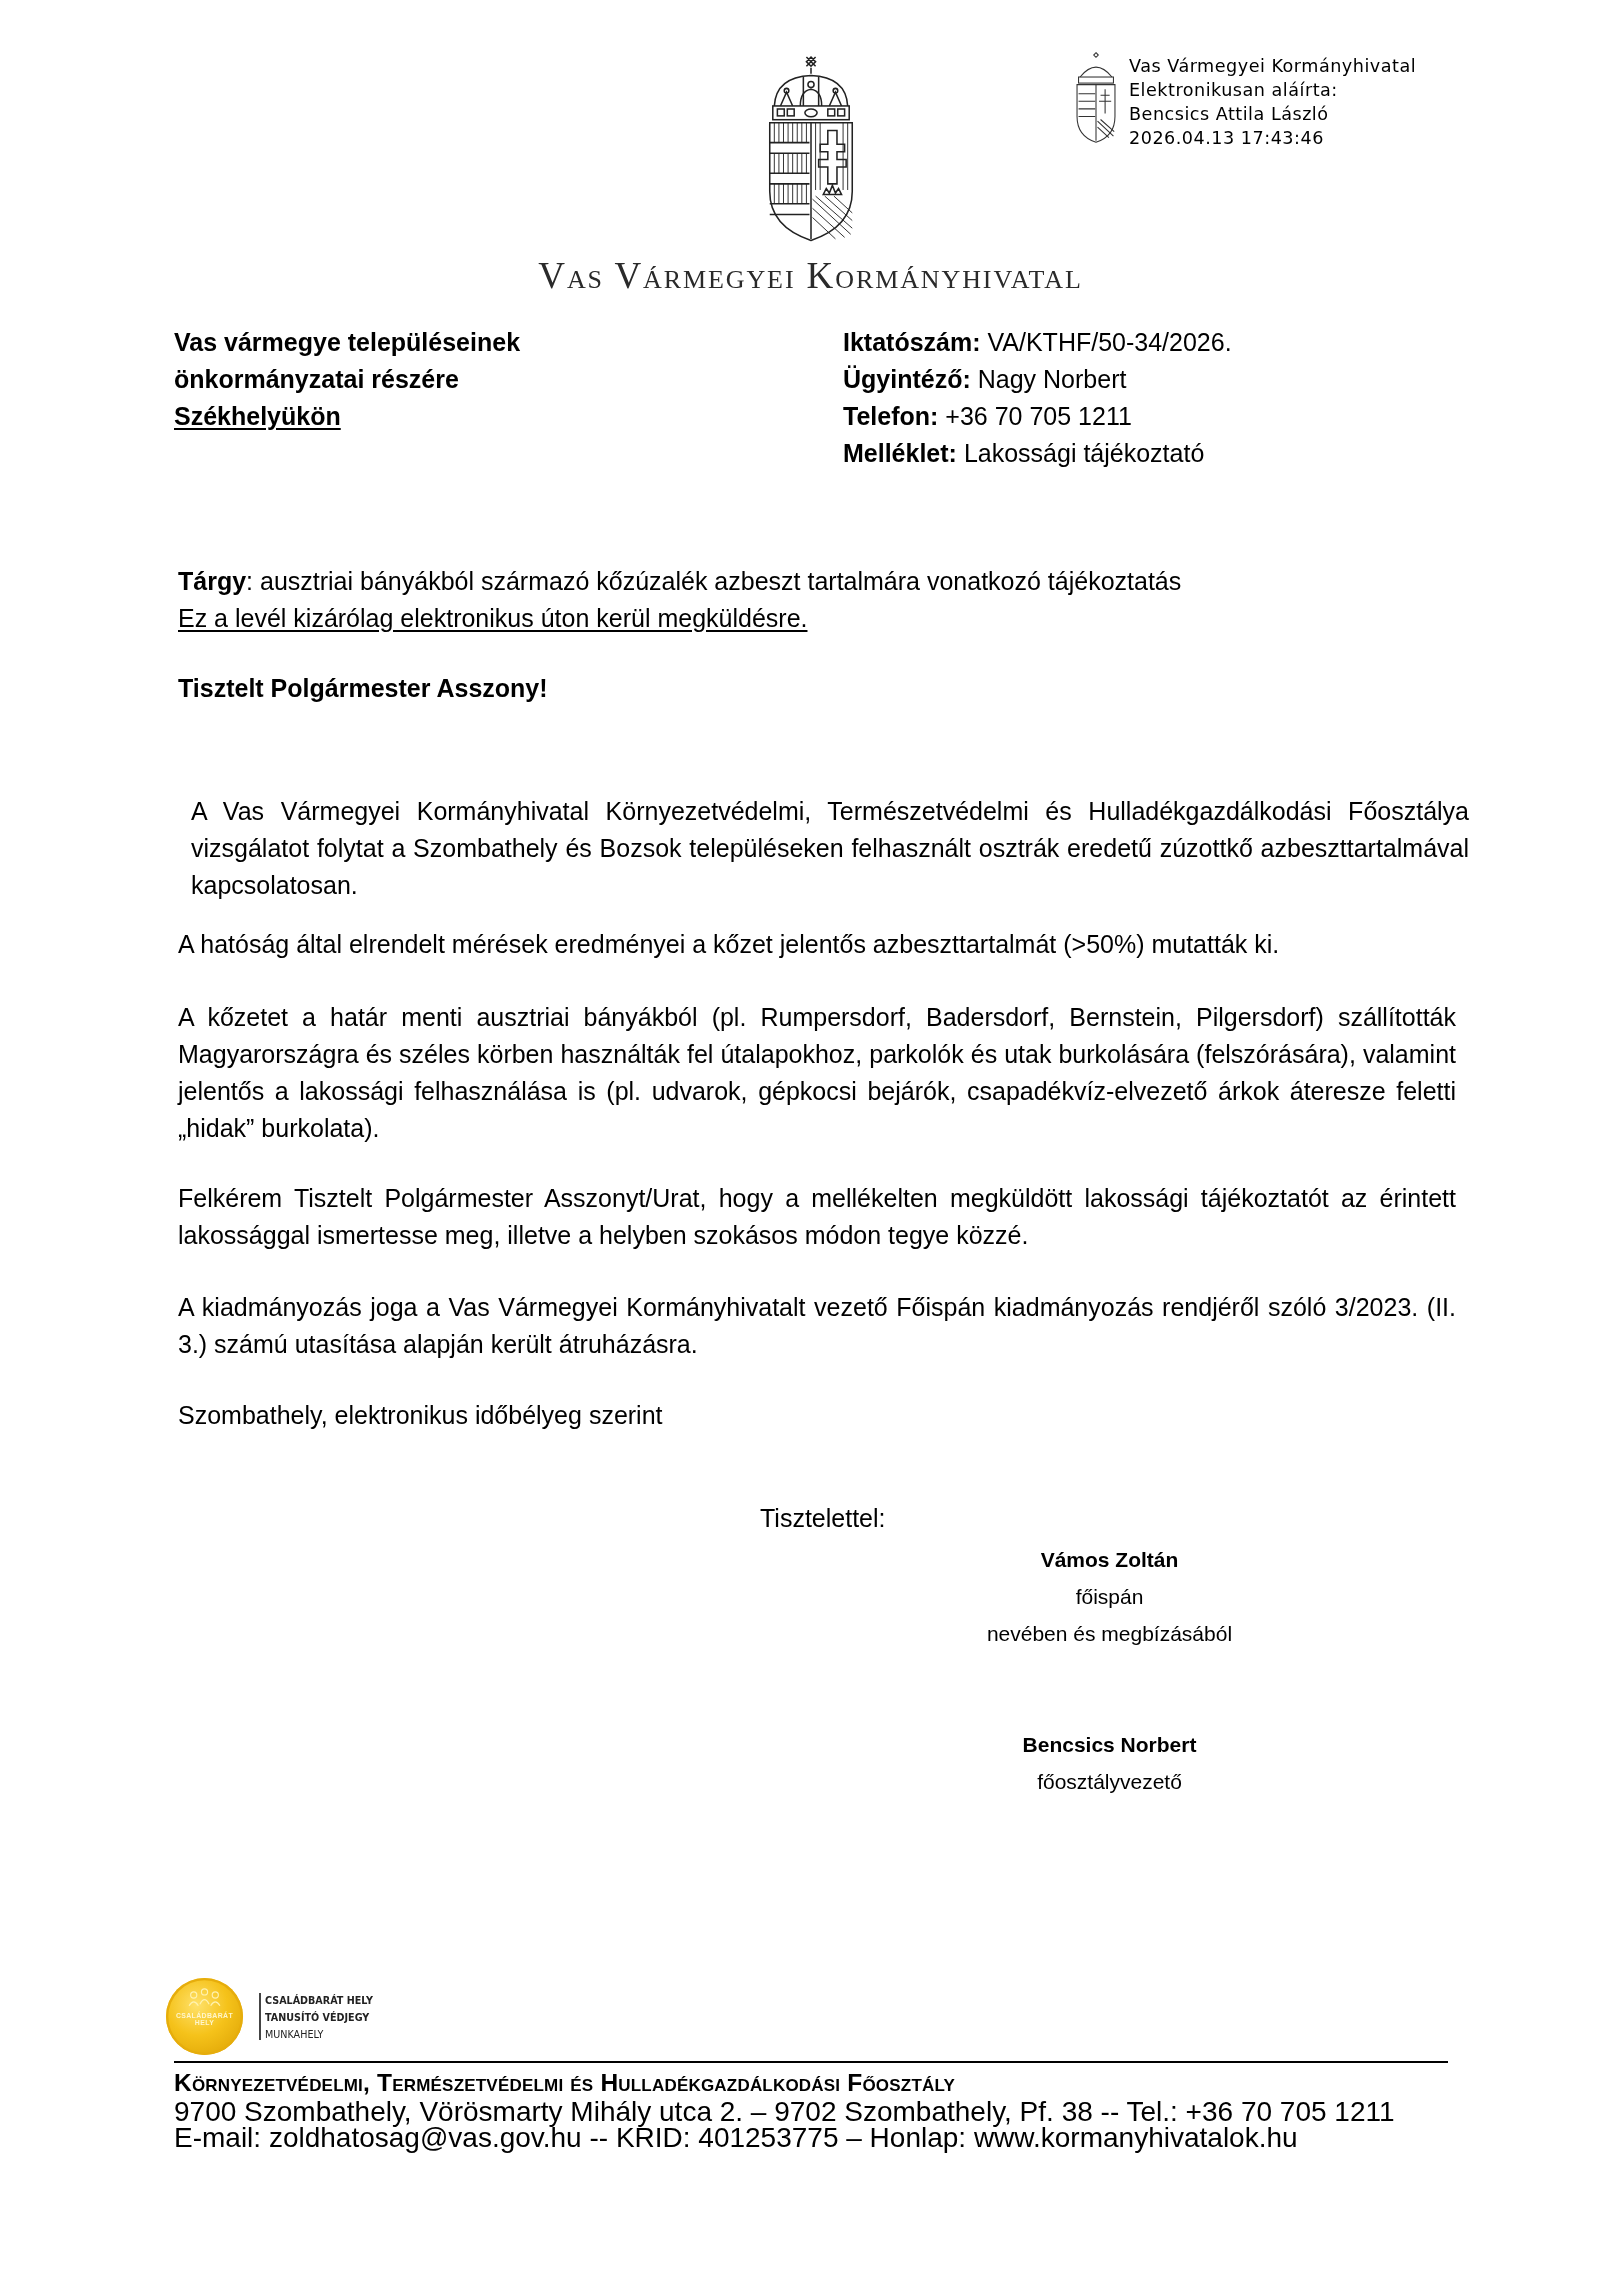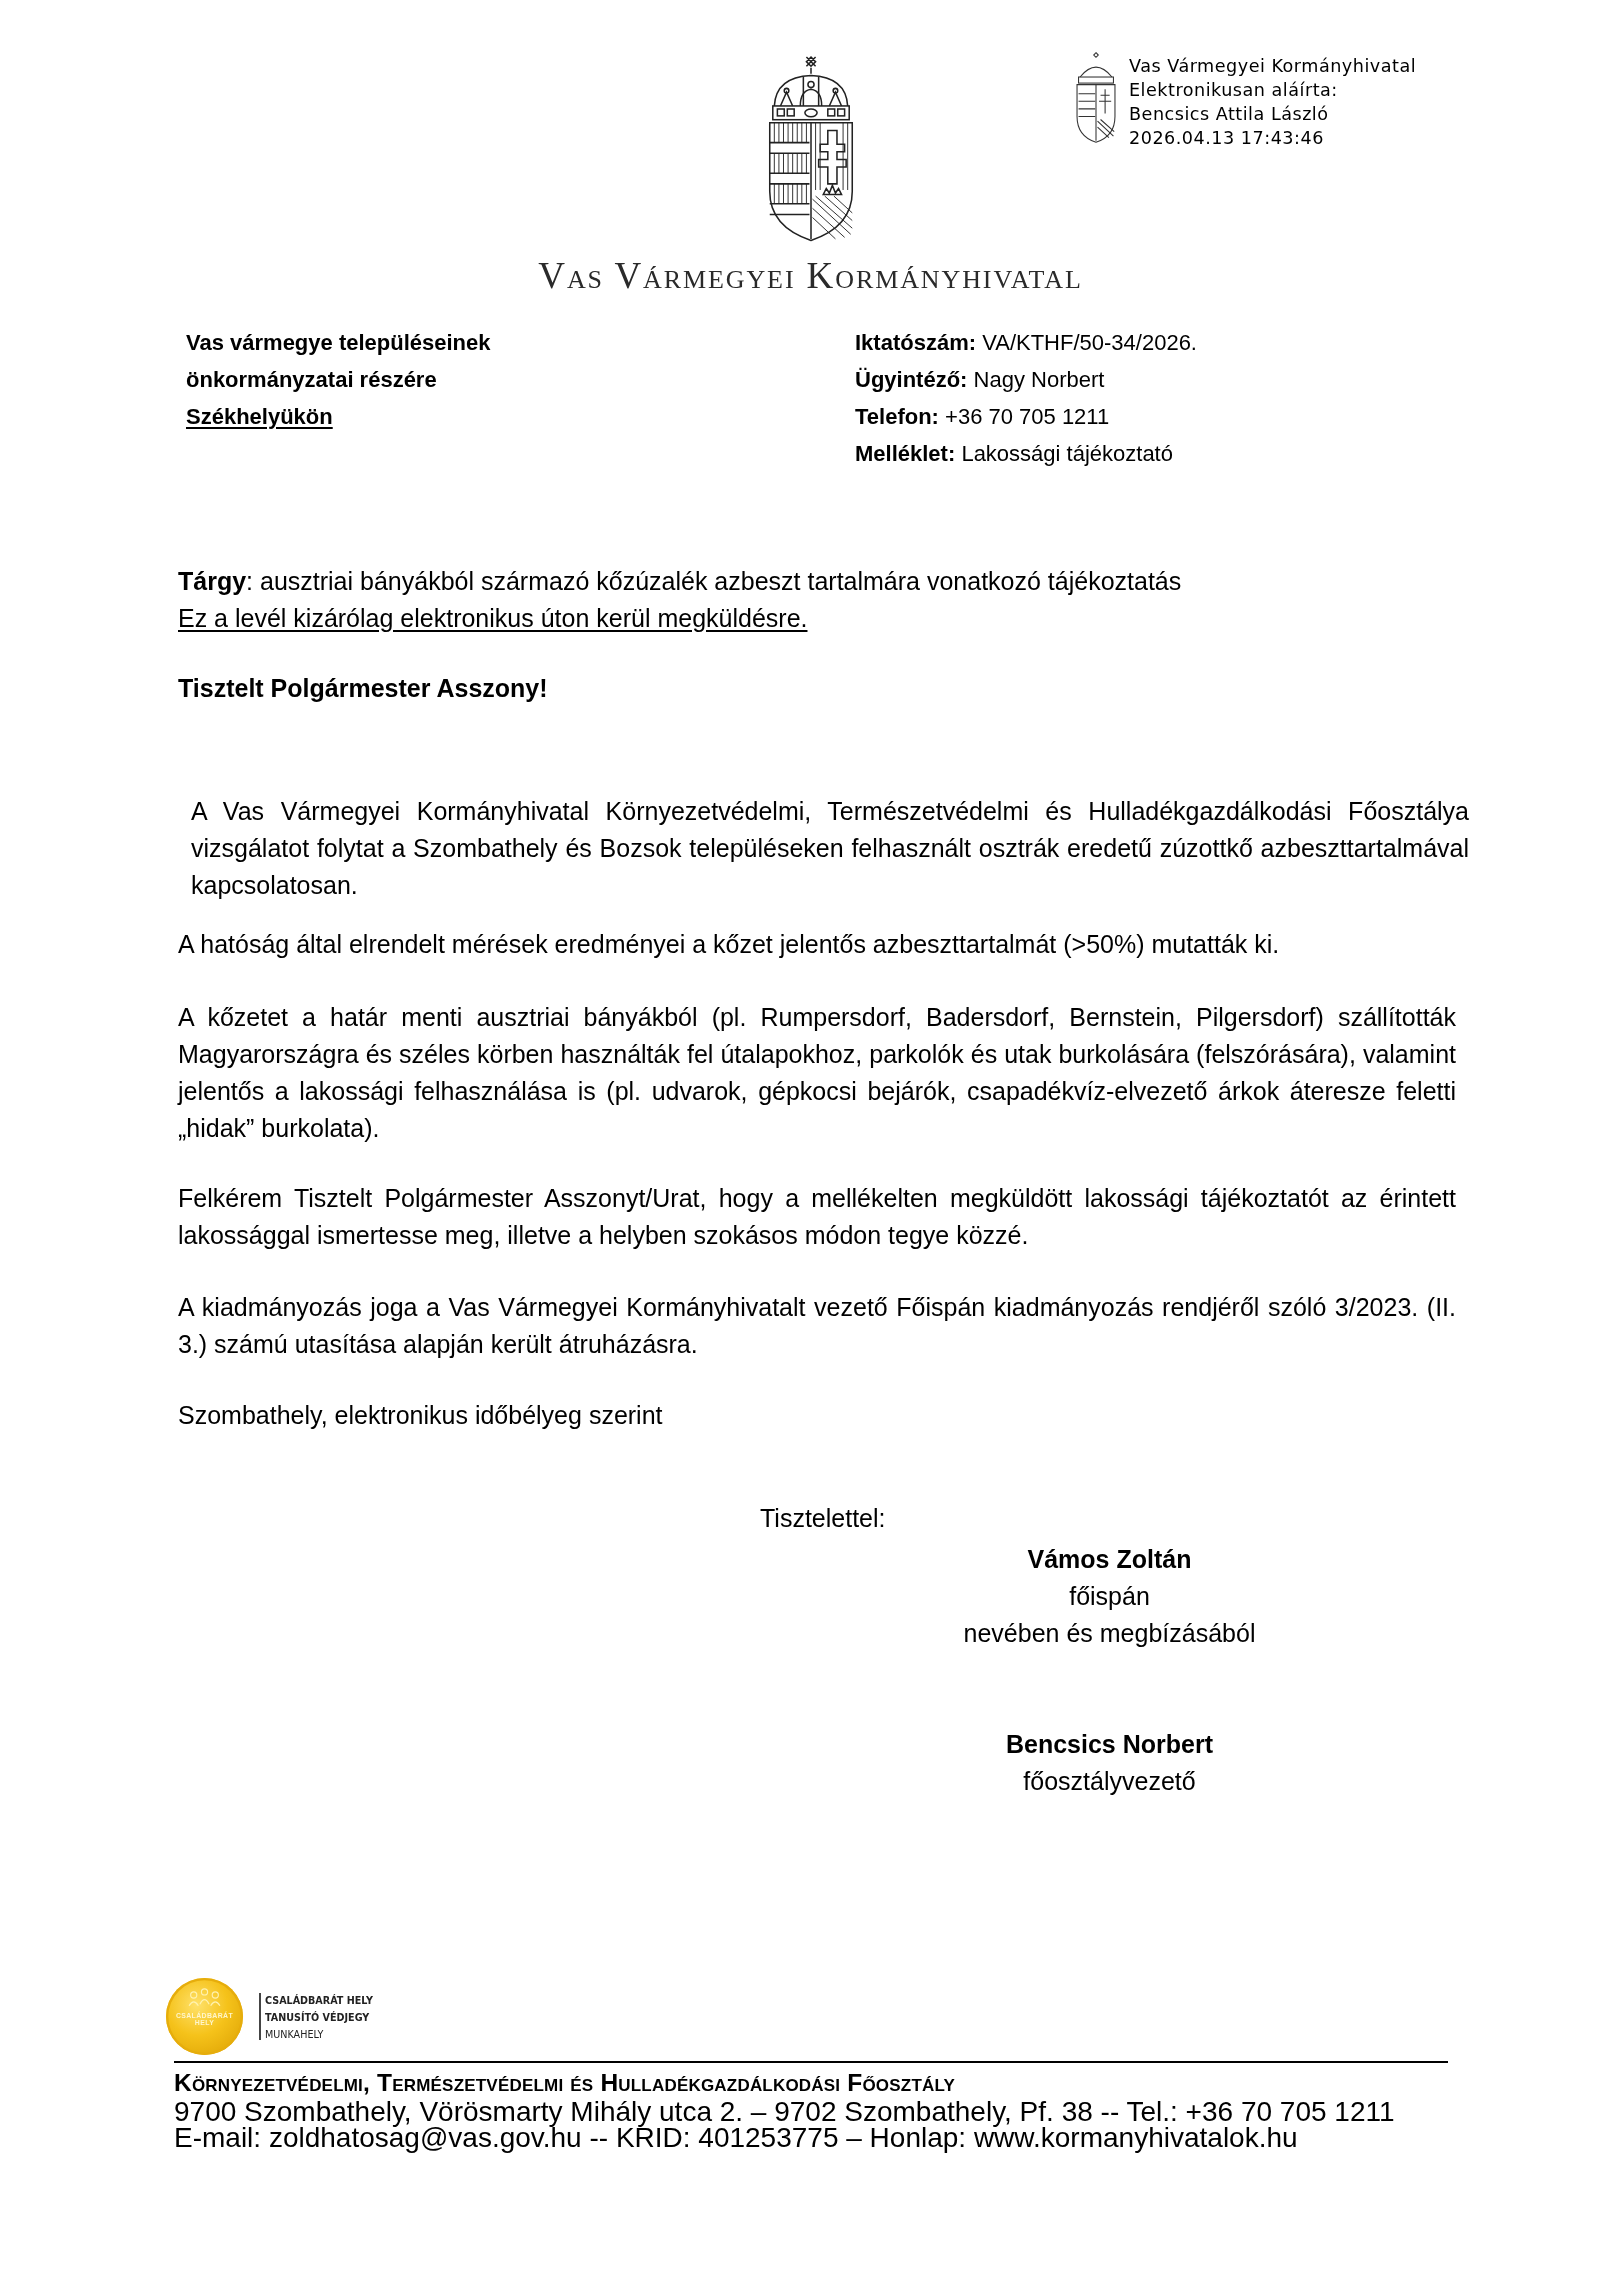--- a/index.html
+++ b/index.html
@@ -13,40 +13,40 @@
   #esig .lines { position: absolute; left: 55px; top: 3.1px; font-family: "DejaVu Sans", sans-serif;
                  font-size: 17.6px; line-height: 24px; letter-spacing: 0.5px; white-space: nowrap; }
 
   
   #coat { left: 765px; top: 54px; width: 92px; height: 191px; }
   #org-heading { left: 428px; top: 254px; width: 765px; text-align: center;
                  font-family: "Liberation Serif", serif; font-size: 37px; letter-spacing: 1.9px;
                  color: #2a2a2a; white-space: nowrap; }
 
   
-  .addr { font-size: 22px; line-height: 37px; margin-left: 12px; }
+  .addr { font-size: 25px; line-height: 37px; }
   #recipient { left: 174px; top: 324px; font-weight: bold; }
   #recipient .u { text-decoration: underline; text-decoration-thickness: 2.3px; text-underline-offset: 3.1px; }
   #meta { left: 843px; top: 324px; }
   #meta b { font-weight: bold; }
 
   .body-text { left: 178px; width: 1278px; font-size: 25px; line-height: 37px; text-align: justify; }
   .nowrap { white-space: nowrap; }
   #subject { top: 563px; }
   #subject .lbl { font-weight: bold; }
   #subject .note { text-decoration: underline; text-underline-offset: 3.1px; }
   #greeting { top: 670px; font-weight: bold; }
   #p1 { top: 780px; }
   #p2 { top: 926px; }
   #p3 { top: 999px; }
   #p4 { top: 1180px; }
   #p5 { top: 1289px; }
   #place-date { top: 1397px; }
 
-  .sig { font-size: 25px; line-height: 37px; text-align: center; white-space: nowrap; }
+  .sig { font-size: 21px; line-height: 37px; text-align: center; white-space: nowrap; }
   #closing { left: 760px; top: 1504px; font-size: 25px; }
   #signer1 { left: 941px; top: 1541px; width: 337px; }
   #signer2 { left: 941px; top: 1726px; width: 337px; }
   .sig .name { font-weight: bold; }
 
   
   #badge { left: 166px; top: 1978px; width: 260px; height: 77px; }
   #badge .coin { position: absolute; left: 0; top: 0; width: 77px; height: 77px; border-radius: 50%;
                  background: radial-gradient(circle at 40% 35%, #ffe16a 0%, #f5c21a 45%, #d99d00 100%);
                  box-shadow: inset 0 0 0 2.3px #e6ad0c; }

